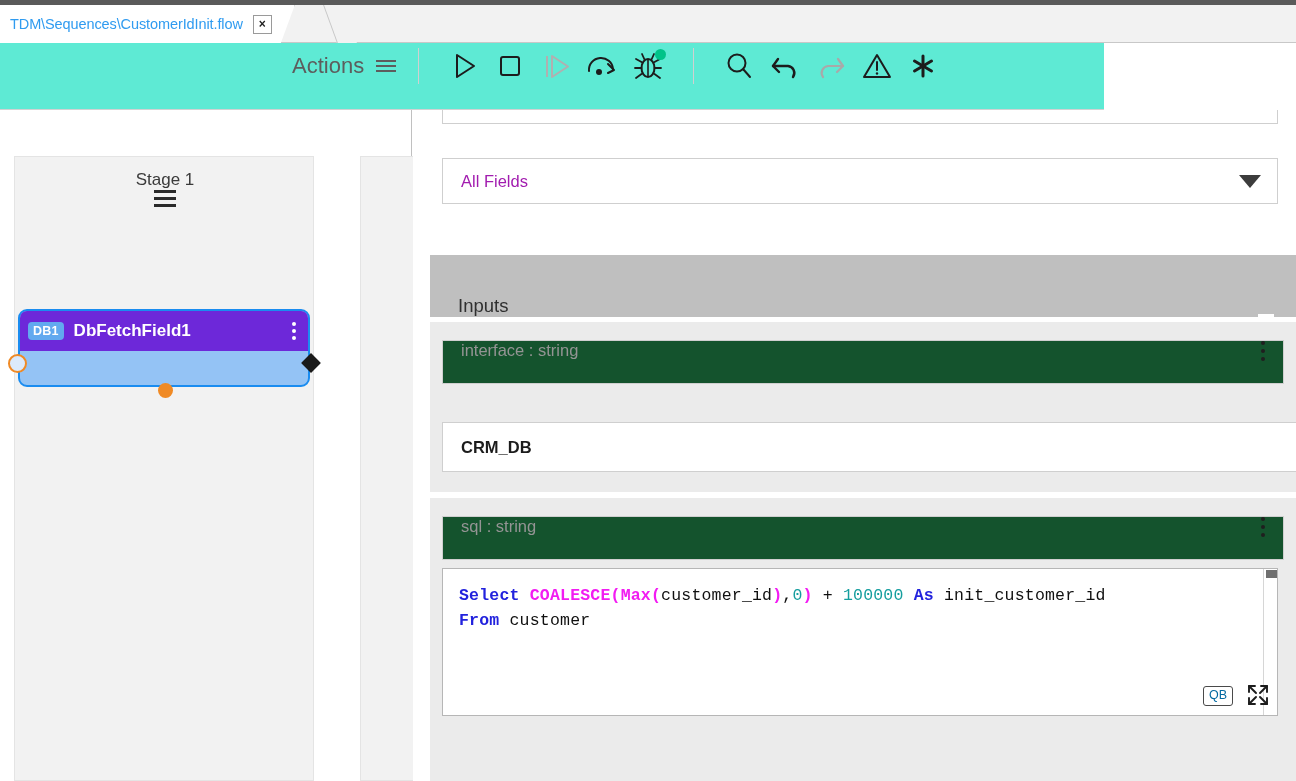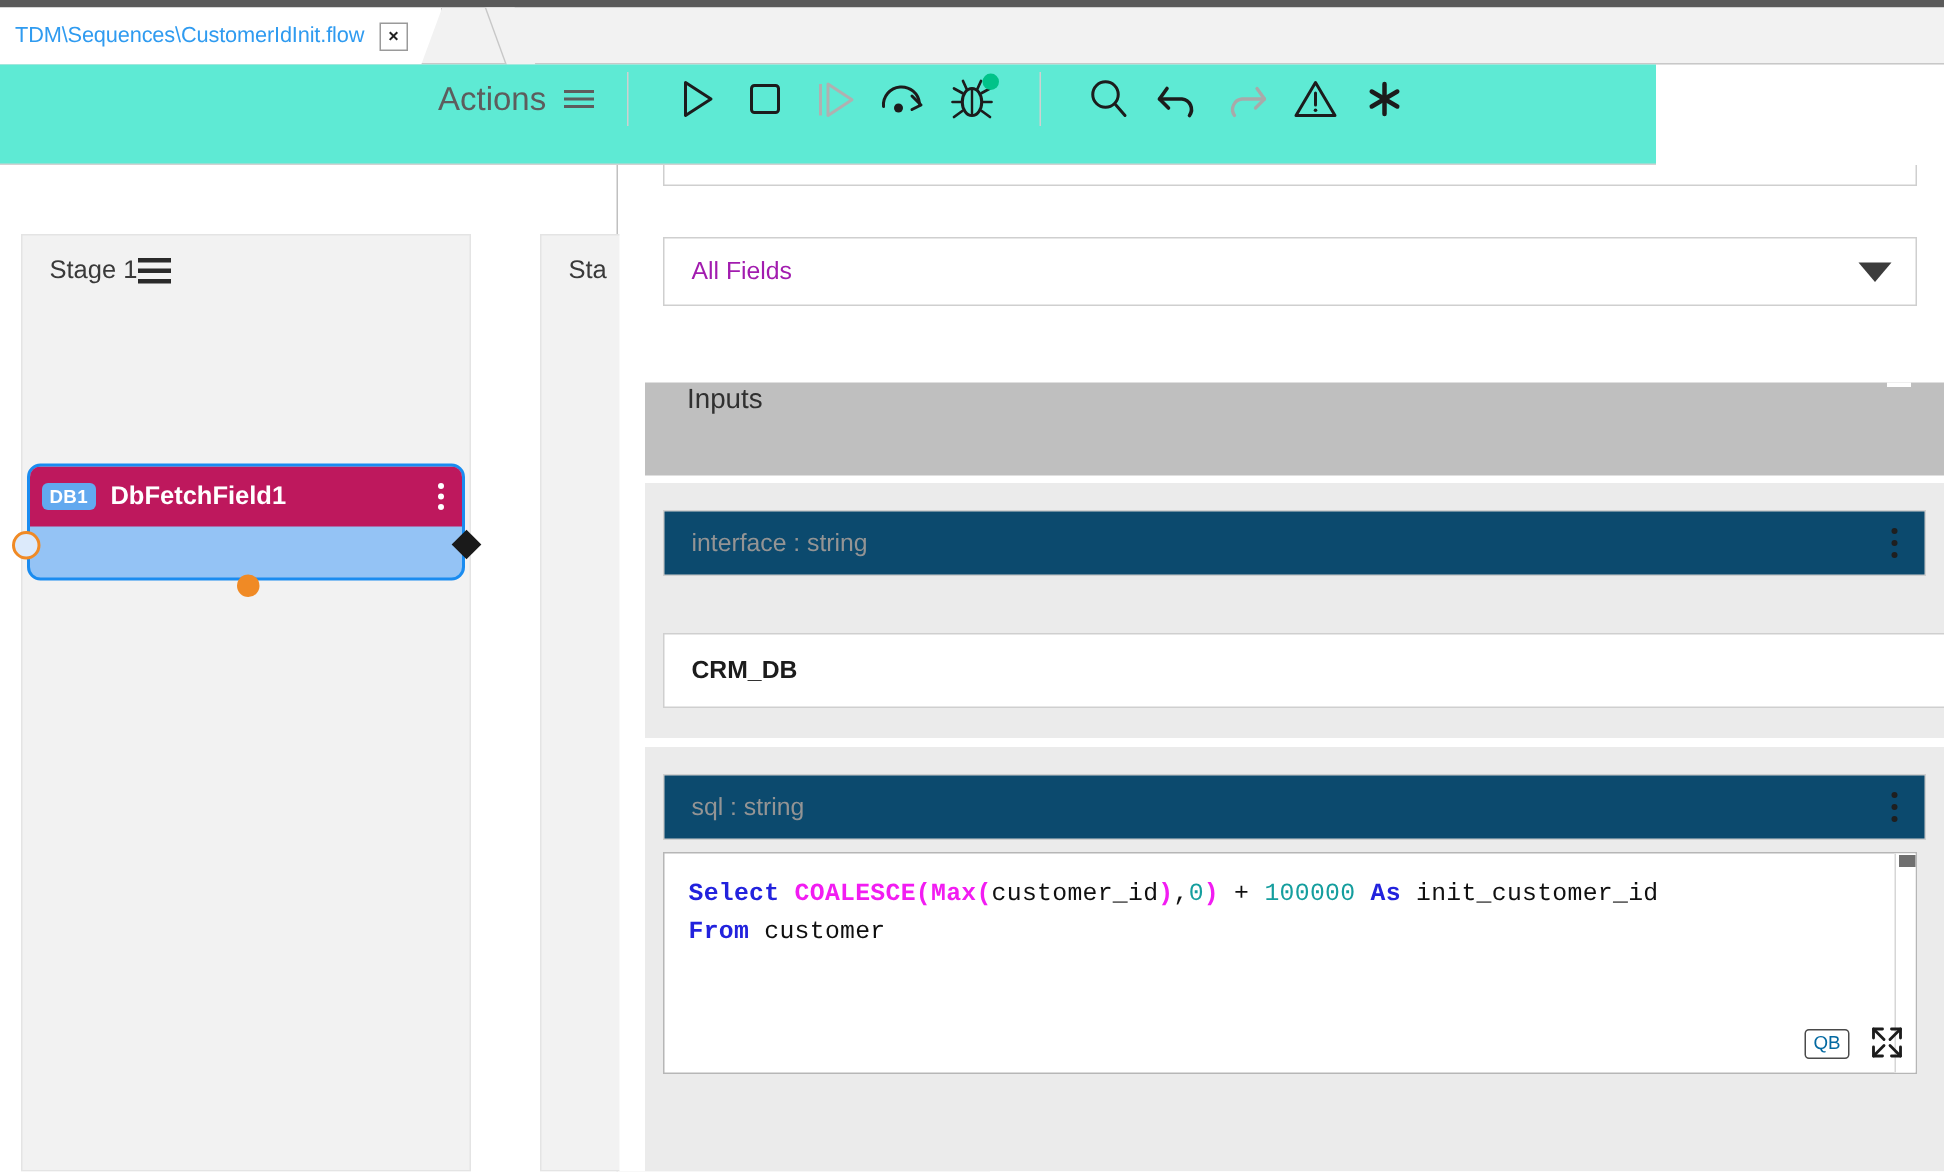--- a/index.html
+++ b/index.html
@@ -74,38 +74,39 @@
   .canvas {
     position:absolute; left:0; top:0; width:412px; height:671px;
     background:#ffffff; border-right:1px solid #c0c0c0;
   }
   .stage {
     position:absolute; background:#f2f2f2; border:1px solid #e4e4e4;
   }
   .stage-1 { left:14px; top:46px; width:300px; height:625px; }
   .stage-2 { left:360px; top:46px; width:300px; height:625px; }
   .stage-header {
-    display:flex; align-items:center; 
+    display:flex; align-items:center; justify-content:space-between;
     padding:13px 16px 0 18px;
+    flex-direction:column;
   }
   .stage-title { font-size:17px; color:#3a3a3a; white-space:nowrap; }
   .stage-menu { display:flex; flex-direction:column; gap:4px; }
   .stage-menu span { display:block; width:22px; height:3px; background:#2a2a2a; }
 
   
   .node {
     position:absolute; left:14px; top:195px; width:300px; height:86px;
   }
   .node-box {
     position:absolute; left:4px; top:4px; width:292px; height:78px;
     border-radius:9px; background:#94c3f5;
     border:2px solid #1a8cf0; overflow:hidden;
   }
   .node-head {
-    height:40px; background:#be185d; display:flex; align-items:center;
+    height:40px; background:#6d28d9; display:flex; align-items:center;
     padding:0 10px 0 8px; position:relative;
   }
   .node-badge {
     background:#62a9ef; color:#ffffff; font-size:12.5px; font-weight:bold;
     border-radius:4px; padding:3px 5px; line-height:1;
     letter-spacing:0.2px;
   }
   .node-name {
     color:#ffffff; font-size:17px; font-weight:bold; margin-left:10px;
   }
@@ -149,35 +150,35 @@
     padding:0 16px 0 18px;
   }
   .select-box .val { font-size:16.5px; color:#a21caf; }
   .caret-solid {
     width:0; height:0; border-left:11px solid transparent;
     border-right:11px solid transparent; border-top:13px solid #3c3c3c;
   }
 
   .section-header {
     position:absolute; left:17px; top:145px; width:866px; height:62px;
-    background:#bfbfbf; display:flex; align-items:flex-start;
+    background:#bfbfbf; display:flex; align-items:flex-end;
     justify-content:space-between; padding:0 22px 0 28px;
   }
   .section-title { font-size:18.5px; color:#303030; }
   .collapse-minus { width:16px; height:3px; background:#ffffff; }
 
   .group {
     position:absolute; left:17px; background:#ebebeb;
   }
   .group-a { top:212px; width:866px; height:170px; }
   .group-b { top:388px; width:866px; height:283px; }
 
   .row-field {
-    position:absolute; background:#0c4a6e; border:1px solid #cfcfcf;
-    display:flex; align-items:center; justify-content:space-between;
+    position:absolute; background:#14532d; border:1px solid #cfcfcf;
+    display:flex; align-items:flex-start; justify-content:space-between;
     padding:0 18px 0 18px;
   }
   .label-text { font-size:16.5px; color:#949494; }
   .kebab-v { display:flex; flex-direction:column; gap:4px; }
   .kebab-v i { display:block; width:4px; height:4px; border-radius:50%; background:#1f1f1f; }
 
   .combo {
     position:absolute; background:#ffffff; border:1px solid #cfcfcf;
     display:flex; align-items:center; justify-content:space-between;
     padding:0 16px 0 18px;

